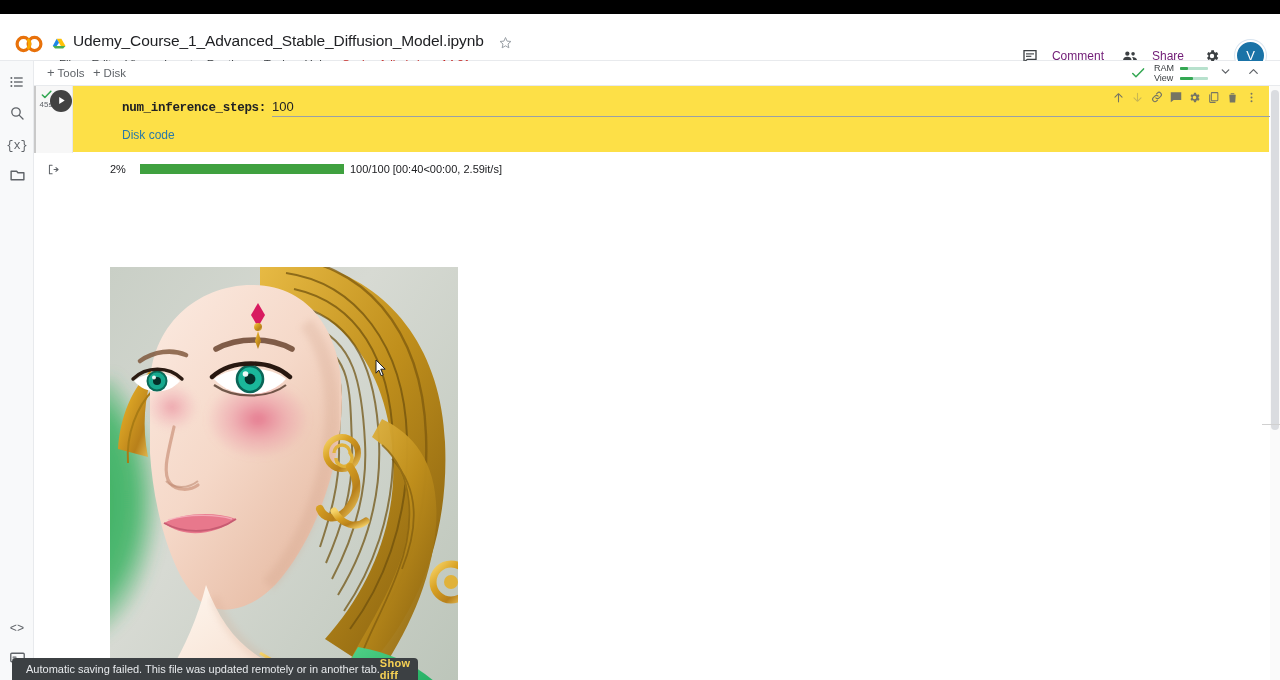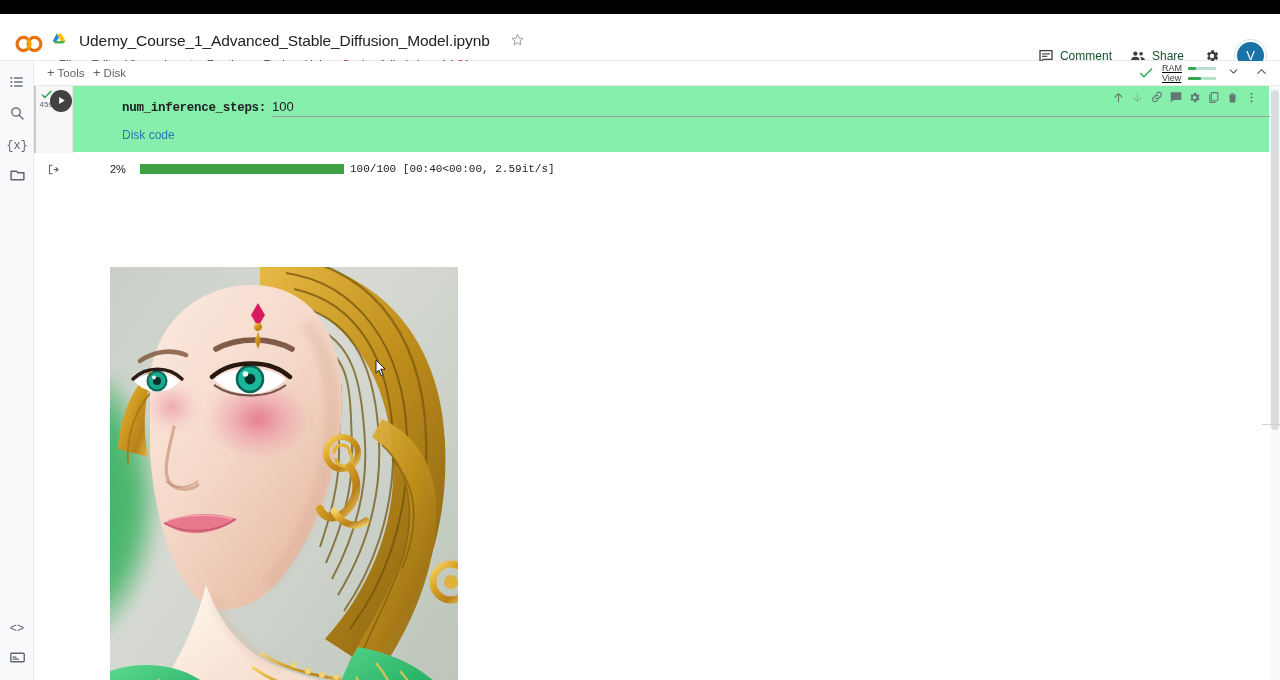--- a/index.html
+++ b/index.html
@@ -39,22 +39,22 @@
   }
   .colab-logo {
     position: absolute;
     left: 14px; top: 20px;
     width: 30px; height: 20px;
   }
   .title-row {
     position: absolute;
     left: 52px; top: 18px;
     display: flex;
-    align-items: flex-start;
-    gap: 13px;
+    align-items: flex-end;
+    gap: 7px;
   }
   .drive-icon { width: 14px; height: 13px; display:block; }
   .nb-title {
     font-size: 15.5px;
     color: #202124;
     letter-spacing: -0.1px;
     white-space: nowrap;
   }
   .star-icon { width: 15px; height: 15px; margin-left: 7px; display:block; }
 
@@ -83,25 +83,25 @@
   .header-right {
     position: absolute;
     right: 14px; top: 26px;
     display: flex;
     align-items: center;
     gap: 0px;
   }
   .hdr-btn {
     display: flex;
     align-items: center;
-    gap: 6px;
+    gap: 14px;
     padding: 4px 9px;
     border-radius: 16px;
     font-size: 12px;
-    color: #14532d;
+    color: #701a75;
     cursor: default;
   }
   .hdr-icon { width: 16px; height: 16px; display:block; }
   .gear-btn {
     width: 30px; height: 30px;
     display:flex; align-items:center; justify-content:center;
     border-radius: 50%;
     margin-left: 4px;
   }
   .avatar {
@@ -139,25 +139,24 @@
     padding: 1px 5px;
     border-radius: 3px;
     cursor: default;
   }
   .add-code { left: 8px; }
   .add-text { left: 54px; }
   .plus { font-size: 13px; line-height: 1; }
 
   .conn-area {
     position: absolute;
-    right: 8px; top: 1px;
+    right: 16px; top: 1px;
     display: flex;
     align-items: center;
     gap: 6px;
-    text-decoration: underline;
   }
   .check-ok { width: 14px; height: 14px; display:block; }
   .ram-disk {
     display: flex;
     flex-direction: column;
     gap: 1px;
     margin-left: 3px;
   }
   .rd-row {
     display: flex;
@@ -269,21 +268,21 @@
     align-items: center;
     justify-content: center;
     cursor: default;
   }
 
   .cell-body {
     position: absolute;
     left: 39px; top: 0;
     width: 1196px;
     height: 67px;
-    background: #86efac;
+    background: #fde047;
     border-bottom: 1px solid #ffffff;
     box-sizing: border-box;
   }
   .form-row {
     position: absolute;
     left: 49px; top: 13px;
     display: flex;
     align-items: baseline;
   }
   .form-label {
@@ -360,21 +359,20 @@
   .bar i {
     display: block;
     height: 10px;
     background: #3fa13f;
   }
   .bar-text {
     font-size: 11px;
     color: #202124;
     margin-left: 6px;
     white-space: nowrap;
-    font-family: Liberation Mono, monospace;
   }
 
   
   .gen-image {
     position: absolute;
     left: 76px; top: 181px;
     width: 348px; height: 499px;
     overflow: hidden;
     background: #cfd6cd;
   }
@@ -917,14 +915,18 @@
       <svg width="12" height="18" viewBox="0 0 12 18">
         <path d="M1 1l9.2 9.2H5.8l2.4 5.6-2 .9-2.4-5.7L1 14.2z" fill="#ffffff" stroke="#202124" stroke-width="1"></path>
       </svg>
     </div>
   </div>
 
   <div class="scrollbar-track"></div>
   <div class="scrollbar-thumb"></div>
   <div class="hline-424"></div>
 
+  <div class="snackbar">
+    <span class="snack-text">Automatic saving failed. This file was updated remotely or in another tab.</span>
+    <span class="snack-action">Show diff</span>
+  </div>
 
 </div>
 
 </body></html>

